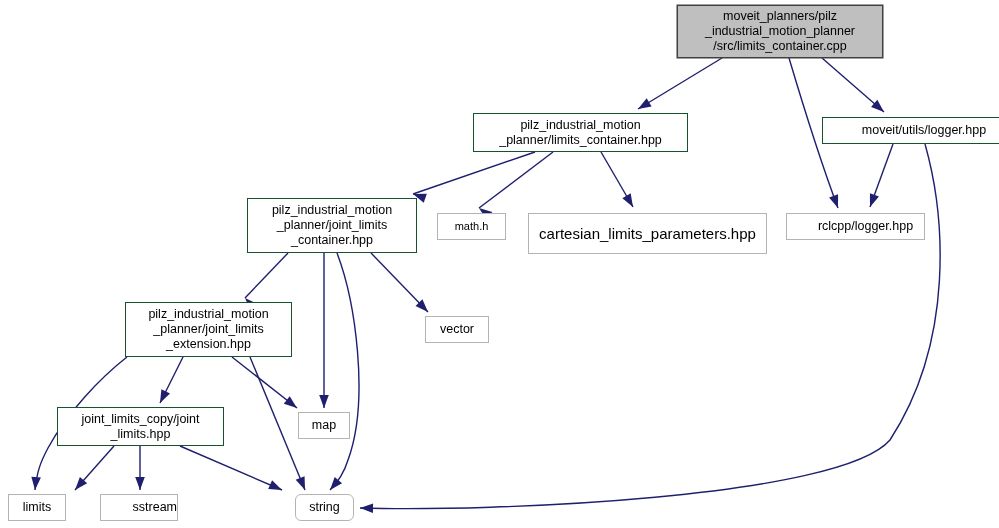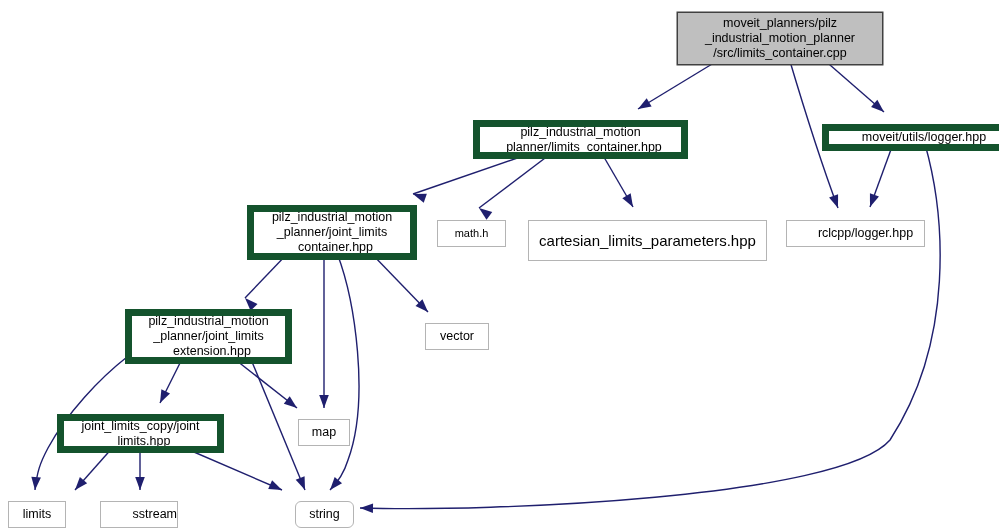--- a/index.html
+++ b/index.html
@@ -27,30 +27,29 @@
     box-sizing: border-box;
     display: flex;
     align-items: center;
     justify-content: center;
     text-align: center;
     color: #000000;
     background: #ffffff;
     line-height: 1.18;
     white-space: pre;
     overflow: hidden;
-    margin-top: 7px;
   }
   .node-root {
     background: #bfbfbf;
     border: 1px solid #404040;
     box-shadow: 0 0 0 0.5px #404040;
   }
   .node-internal {
     background: #ffffff;
-    border: 7px solid #14532d;
+    border: 1px solid #14532d;
   }
   .node-leaf {
     background: #ffffff;
     border: 1px solid #b4b4b4;
   }
   .edge-line {
     fill: none;
     stroke: #1f1f6e;
     stroke-width: 1.4;
   }

